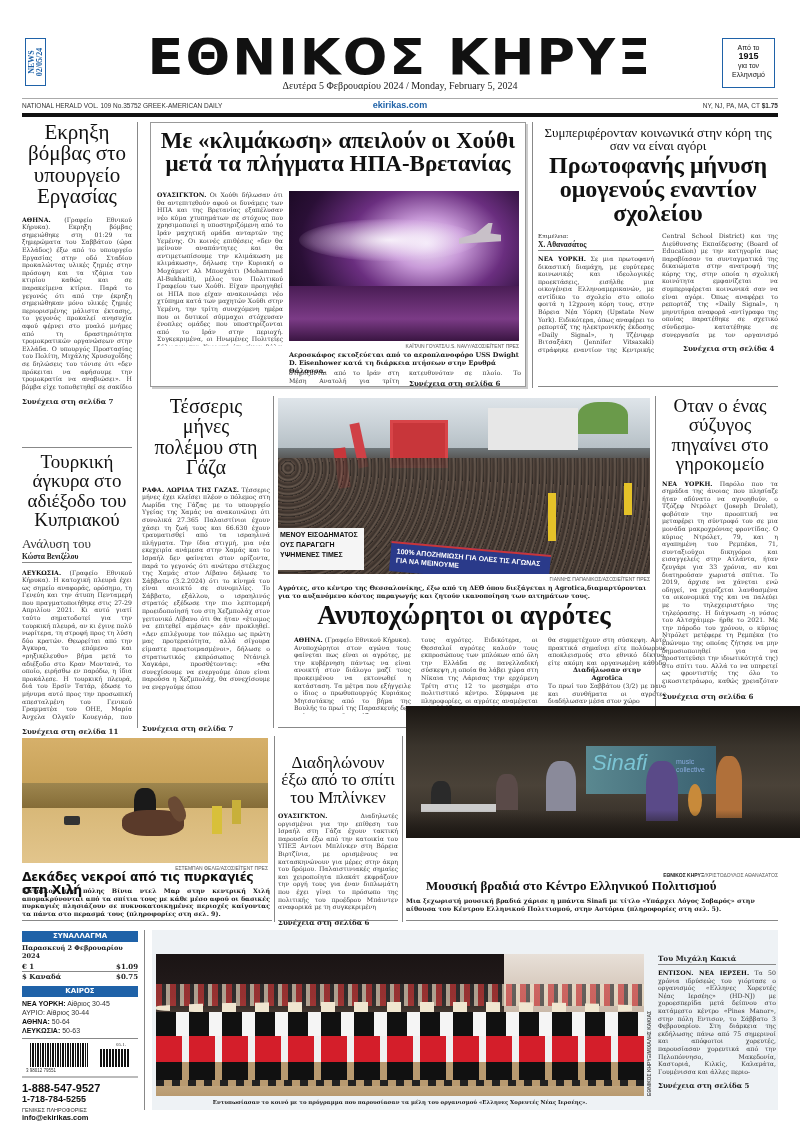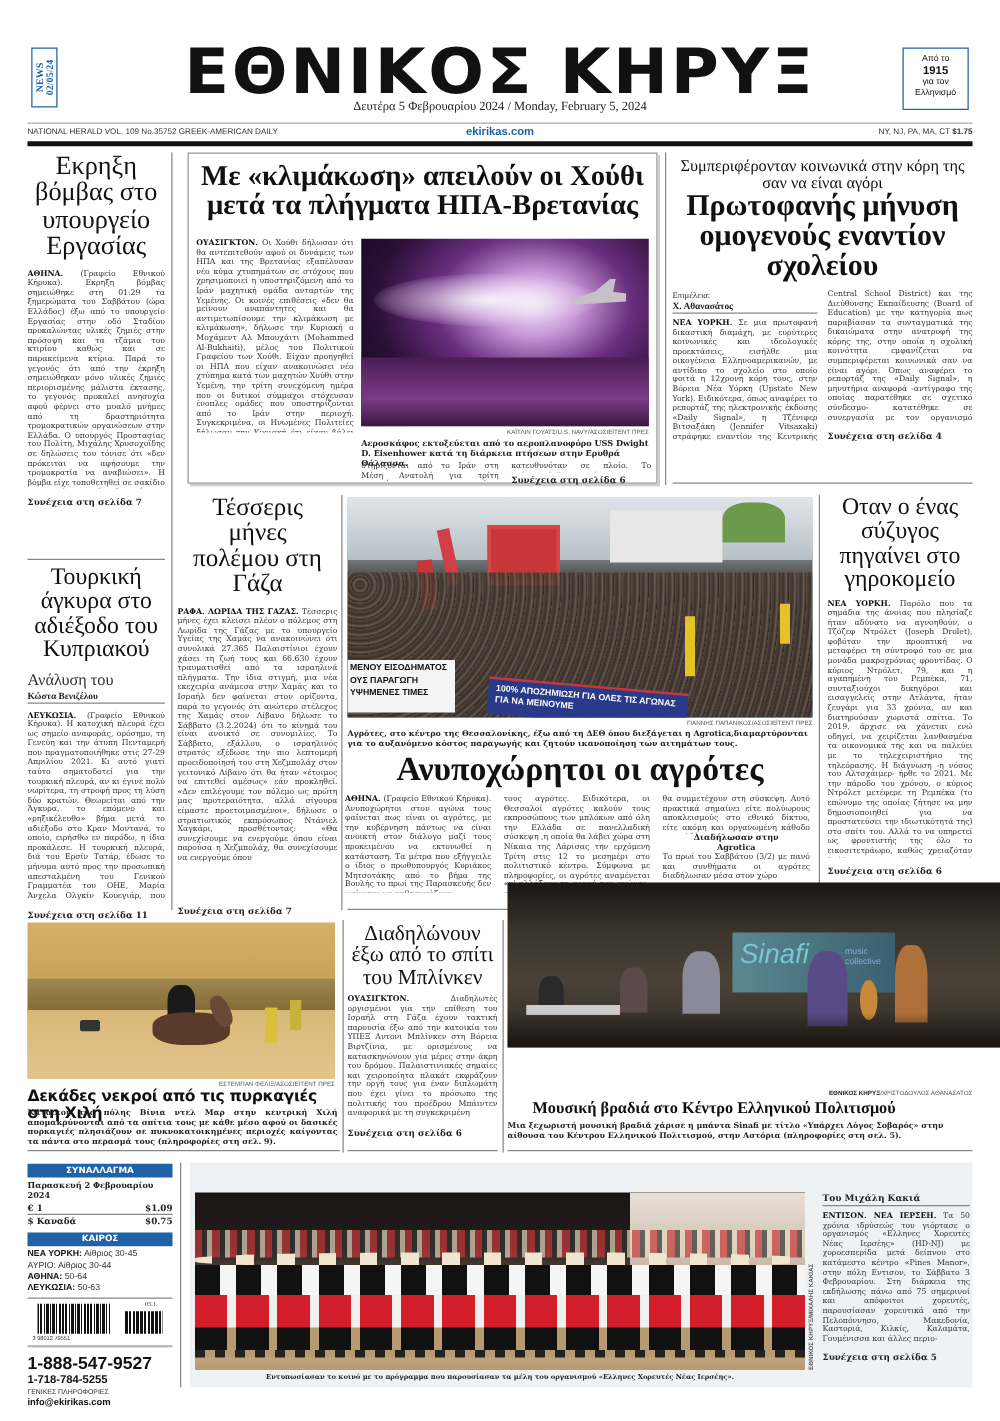--- a/index.html
+++ b/index.html
@@ -94,21 +94,21 @@
   <div style="display:flex;gap:8px;margin-top:6px;">
     <div style="width:116px;">
       <div class="serif" style="font-size:7px;color:#333;">Επιμέλεια:</div>
       <div class="serif" style="font-size:7.5px;font-weight:bold;border-bottom:1px solid #888;padding-bottom:1px;">Χ. Αθανασάτος</div>
       <div class="body-text" style="margin-top:4px;height:98px;">
         <b>ΝΕΑ ΥΟΡΚΗ.</b><span> Σε μια πρωτοφανή δικαστική διαμάχη, με ευρύτερες κοινωνικές και ιδεολογικές προεκτάσεις, εισήλθε μια οικογένεια Ελληνοαμερικανών, με αντίδικο το σχολείο στο οποίο φοιτά η 12χρονη κόρη τους, στην Βόρεια Νέα Υόρκη (Upstate New York). Ειδικότερα, όπως αναφέρει το ρεπορτάζ της ηλεκτρονικής έκδοσης «Daily Signal», η Τζένιφερ Βιτσαξάκη (Jennifer Vitsaxaki) στράφηκε εναντίον της Κεντρικής Σχολικής Περιφέρειας του Σκινιάτλες (Skaneateles</span>
       </div>
     </div>
     <div style="width:116px;">
       <div class="body-text" style="height:106px;">Central School District) και της Διεύθυνσης Εκπαίδευσης (Board of Education) με την κατηγορία πως παραβίασαν τα συνταγματικά της δικαιώματα στην ανατροφή της κόρης της, στην οποία η σχολική κοινότητα εμφανίζεται να συμπεριφέρεται κοινωνικά σαν να είναι αγόρι. Όπως αναφέρει το ρεπορτάζ της «Daily Signal», η μηνυτήρια αναφορά -αντίγραφο της οποίας παρατέθηκε σε σχετικό σύνδεσμο- κατατέθηκε σε συνεργασία με τον οργανισμό «Συμμαχία για την Υπεράσπιση της Ελευθερίας» (Alliance Defending Free-</div>
-      <div class="cont" style="margin-top:6px;">Συνέχεια στη σελίδα 4</div>
+      <div class="cont" style="margin-top:6px;margin-left:21px;">Συνέχεια στη σελίδα 4</div>
     </div>
   </div>
 </div>
 <div class="hline" style="left:538px;width:240px;top:386px;"></div>
 
 <div class="abs" style="left:142px;top:396px;width:128px;">
   <div class="head" style="font-size:20px;padding:0 8px;">Τέσσερις μήνες πολέμου στη Γάζα</div>
   <div class="body-text" style="margin-top:8px;height:232px;">
     <b>ΡΑΦΑ. ΛΩΡΙΔΑ ΤΗΣ ΓΑΖΑΣ.</b><span> Τέσσερις μήνες έχει κλείσει πλέον ο πόλεμος στη Λωρίδα της Γάζας με το υπουργείο Υγείας της Χαμάς να ανακοινώνει ότι συνολικά 27.365 Παλαιστίνιοι έχουν χάσει τη ζωή τους και 66.630 έχουν τραυματισθεί από τα ισραηλινά πλήγματα. Την ίδια στιγμή, μια νέα εκεχειρία ανάμεσα στην Χαμάς και το Ισραήλ δεν φαίνεται στον ορίζοντα, παρά το γεγονός ότι ανώτερο στέλεχος της Χαμάς στον Λίβανο δήλωσε το Σάββατο (3.2.2024) ότι το κίνημά του είναι ανοικτό σε συνομιλίες. Το Σάββατο, εξάλλου, ο ισραηλινός στρατός εξέδωσε την πιο λεπτομερή προειδοποίησή του στη Χεζμπολάχ στον γειτονικό Λίβανο ότι θα ήταν «έτοιμος να επιτεθεί αμέσως» εάν προκληθεί. «Δεν επιλέγουμε τον πόλεμο ως πρώτη μας προτεραιότητα, αλλά σίγουρα είμαστε προετοιμασμένοι», δήλωσε ο στρατιωτικός εκπρόσωπος Ντάνιελ Χαγκάρι, προσθέτοντας: «Θα συνεχίσουμε να ενεργούμε όπου είναι παρούσα η Χεζμπολάχ, θα συνεχίσουμε να ενεργούμε όπου</span>
   </div>
@@ -125,21 +125,21 @@
   <div style="position:absolute;left:76px;top:25px;width:10px;height:45px;background:#d04046;transform:rotate(-12deg);"></div>
   <div style="position:absolute;left:0;right:0;top:60px;bottom:0;background:repeating-radial-gradient(circle at 10px 10px,#5a4a40 0,#3a302a 3px,#6e5e52 5px,#2a2420 7px);opacity:0.85;"></div>
   <div style="position:absolute;left:270px;top:95px;width:8px;height:48px;background:#e5c229;"></div>
   <div style="position:absolute;left:346px;top:85px;width:8px;height:32px;background:#e5c229;"></div>
   <div class="sans" style="position:absolute;left:0;top:130px;width:86px;height:42px;background:#f5f5f5;color:#111;font-size:7px;font-weight:bold;line-height:10px;padding:2px;overflow:hidden;">ΜΕΝΟΥ ΕΙΣΟΔΗΜΑΤΟΣ ΟΥΣ ΠΑΡΑΓΩΓΗ ΥΨΗΜΕΝΕΣ ΤΙΜΕΣ</div>
   <div class="sans" style="position:absolute;left:112px;top:150px;width:160px;height:30px;background:#2a3a8a;color:#fff;font-size:7px;font-weight:bold;line-height:9px;padding:3px 6px;transform:rotate(5deg);overflow:hidden;border-top:2px solid #c8363a;">100% ΑΠΟΖΗΜΙΩΣΗ ΓΙΑ ΟΛΕΣ ΤΙΣ ΑΓΩΝΑΣ ΓΙΑ ΝΑ ΜΕΙΝΟΥΜΕ</div>
 </div>
 <div class="credit" style="position:absolute;left:278px;top:576px;width:372px;">ΓΙΑΝΝΗΣ ΠΑΠΑΝΙΚΟΣ/ΑΣΟΣΙΕΪΤΕΝΤ ΠΡΕΣ</div>
 <div class="caption" style="position:absolute;left:278px;top:584px;width:372px;font-size:6.3px;line-height:7.6px;">Αγρότες, στο κέντρο της Θεσσαλονίκης, έξω από τη ΔΕΘ όπου διεξάγεται η Agrotica,διαμαρτύρονται για το αυξανόμενο κόστος παραγωγής και ζητούν ικανοποίηση των αιτημάτων τους.</div>
 <div class="head" style="position:absolute;left:278px;top:602px;width:372px;font-size:27px;font-weight:bold;">Ανυποχώρητοι οι αγρότες</div>
-<div class="abs" style="left:276px;top:636px;width:372px;display:flex;gap:10px;">
+<div class="abs" style="left:294px;top:636px;width:372px;display:flex;gap:10px;">
   <div class="body-text" style="width:117px;height:78px;">
     <b>ΑΘΗΝΑ.</b><span> (Γραφείο Εθνικού Κήρυκα). Ανυποχώρητοι στον αγώνα τους φαίνεται πως είναι οι αγρότες, με την κυβέρνηση πάντως να είναι ανοικτή στον διάλογο μαζί τους προκειμένου να εκτονωθεί η κατάσταση. Τα μέτρα που εξήγγειλε ο ίδιος ο πρωθυπουργός Κυριάκος Μητσοτάκης από το βήμα της Βουλής το πρωί της Παρασκευής δεν φαίνεται να καθησυχάζουν</span>
   </div>
   <div class="body-text" style="width:117px;height:78px;">τους αγρότες. Ειδικότερα, οι Θεσσαλοί αγρότες καλούν τους εκπροσώπους των μπλόκων από όλη την Ελλάδα σε πανελλαδική σύσκεψη ,η οποία θα λάβει χώρα στη Νίκαια της Λάρισας την ερχόμενη Τρίτη στις 12 το μεσημέρι στο πολιτιστικό κέντρο. Σύμφωνα με πληροφορίες, οι αγρότες αναμένεται «ν' αλλάξουν τη μορφή του αγώνα», σημειώνουν με νόημα κάποιοι που</div>
   <div style="width:118px;">
     <div class="body-text" style="height:31px;">θα συμμετέχουν στη σύσκεψη. Αυτό πρακτικά σημαίνει είτε πολύωρους αποκλεισμούς στο εθνικό δίκτυο, είτε ακόμη και οργανωμένη κάθοδο στην Αθήνα.</div>
     <div class="cont" style="text-align:center;font-size:6.5px;line-height:7.5px;padding:0 25px;">Διαδήλωσαν στην Agrotica</div>
     <div class="body-text" style="height:23px;">Το πρωί του Σαββάτου (3/2) με πανό και συνθήματα οι αγρότες διαδήλωσαν μέσα στον χώρο</div>
     <div class="cont" style="margin-top:5px;">Συνέχεια στη σελίδα 7</div>
   </div>
@@ -167,21 +167,21 @@
   <div style="position:absolute;left:210px;top:62px;width:9px;height:24px;background:#c8b03a;"></div>
 </div>
 <div class="credit" style="position:absolute;left:22px;top:865px;width:246px;">ΕΣΤΕΜΠΑΝ ΦΕΛΙΞ/ΑΣΟΣΙΕΪΤΕΝΤ ΠΡΕΣ</div>
 <div class="head" style="position:absolute;left:22px;top:871px;width:250px;font-size:12.5px;font-weight:bold;text-align:left;font-family:'DejaVu Sans',sans-serif;letter-spacing:-0.3px;">Δεκάδες νεκροί από τις πυρκαγιές στη Χιλή</div>
 <div class="caption" style="position:absolute;left:22px;top:887px;width:248px;font-size:6.3px;line-height:7.6px;text-align:justify;">Κάτοικοι της πόλης Βίνια ντελ Μαρ στην κεντρική Χιλή απομακρύνονται από τα σπίτια τους με κάθε μέσο αφού οι δασικές πυρκαγιές πλησιάζουν σε πυκνοκατοικημένες περιοχές καίγοντας τα πάντα στο περασμά τους (πληροφορίες στη σελ. 9).</div>
 <div class="hline" style="left:22px;width:250px;top:920px;"></div>
 
 <div class="vline" style="left:274px;top:736px;height:186px;"></div>
 
 <div class="abs" style="left:278px;top:738px;width:120px;">
-  <div class="head" style="font-size:17px;">Διαδηλώνουν έξω από το σπίτι του Μπλίνκεν</div>
+  <div class="head" style="font-size:17px;margin-top:16px;">Διαδηλώνουν έξω από το σπίτι του Μπλίνκεν</div>
   <div class="body-text" style="margin-top:6px;height:100px;">
     <b>ΟΥΑΣΙΓΚΤΟΝ.</b><span> Διαδηλωτές οργισμένοι για την επίθεση του Ισραήλ στη Γάζα έχουν τακτική παρουσία έξω από την κατοικία του ΥΠΕΞ Αντονι Μπλίνκεν στη Βόρεια Βιρτζίνια, με ορισμένους να κατασκηνώνουν για μέρες στην άκρη του δρόμου. Παλαιστινιακές σημαίες και χειροποίητα πλακάτ εκφράζουν την οργή τους για έναν διπλωμάτη που έχει γίνει το πρόσωπο της πολιτικής του προέδρου Μπάιντεν αναφορικά με τη συγκεκριμένη</span>
   </div>
   <div class="cont" style="margin-top:6px;">Συνέχεια στη σελίδα 6</div>
 </div>
 <div class="hline" style="left:278px;width:120px;top:920px;"></div>
 
 <div class="vline" style="left:402px;top:736px;height:186px;"></div>
 
 <div class="img" style="left:406px;top:706px;width:434px;height:132px;background:linear-gradient(180deg,#1a1612 0%,#3a342c 30%,#4a4238 60%,#2e2822 100%);">
@@ -222,21 +222,21 @@
     <div><b style="color:#111;">ΑΘΗΝΑ:</b> <span>50-64</span></div>
     <div><b style="color:#111;">ΛΕΥΚΩΣΙΑ:</b> <span>50-63</span></div>
   </div>
   <div style="border-top:1px solid #888;margin-top:3px;padding-top:3px;position:relative;height:36px;">
     <div style="position:absolute;left:8px;top:4px;width:58px;height:24px;background:repeating-linear-gradient(90deg,#111 0,#111 1px,#fff 1px,#fff 2px,#111 2px,#111 4px,#fff 4px,#fff 5px);"></div>
     <div style="position:absolute;left:78px;top:10px;width:30px;height:18px;background:repeating-linear-gradient(90deg,#111 0,#111 2px,#fff 2px,#fff 3px);"></div>
     <div class="sans" style="position:absolute;left:4px;top:29px;font-size:4.5px;color:#333;">3  98012  79551</div>
     <div class="serif" style="position:absolute;left:94px;top:3px;font-size:5px;color:#333;">05.1.</div>
   </div>
   <div style="border-top:2px solid #bbb;margin-top:2px;"></div>
-  <div class="sans" style="font-size:14px;font-weight:bold;margin-top:4px;color:#111;">1-888-547-9527</div>
+  <div class="sans" style="font-size:11px;font-weight:bold;margin-top:4px;color:#111;">1-888-547-9527</div>
   <div class="sans" style="font-size:9px;font-weight:bold;color:#111;">1-718-784-5255</div>
   <div class="sans" style="font-size:5.5px;margin-top:3px;color:#333;">ΓΕΝΙΚΕΣ ΠΛΗΡΟΦΟΡΙΕΣ</div>
   <div class="sans" style="font-size:7.5px;font-weight:bold;color:#111;">info@ekirikas.com</div>
 </div>
 <div class="vline" style="left:144px;top:930px;height:180px;"></div>
 
 <div class="abs" style="left:152px;top:930px;width:626px;height:180px;background:#eef2f5;">
   <div class="img" style="left:4px;top:24px;width:488px;height:142px;background:linear-gradient(180deg,#1a1414 0%,#241c1c 30%,#c9b08a 85%,#b89a70 100%);">
     <div style="position:absolute;right:0;top:0;width:140px;height:60px;background:linear-gradient(180deg,#e8e0d8,#c9b8a8);"></div>
     <div style="position:absolute;left:0;right:0;top:30px;height:22px;background:repeating-linear-gradient(90deg,#c83a3a 0,#c83a3a 6px,#333 6px,#333 10px,#e8d8c0 10px,#e8d8c0 14px);opacity:0.7;"></div>

